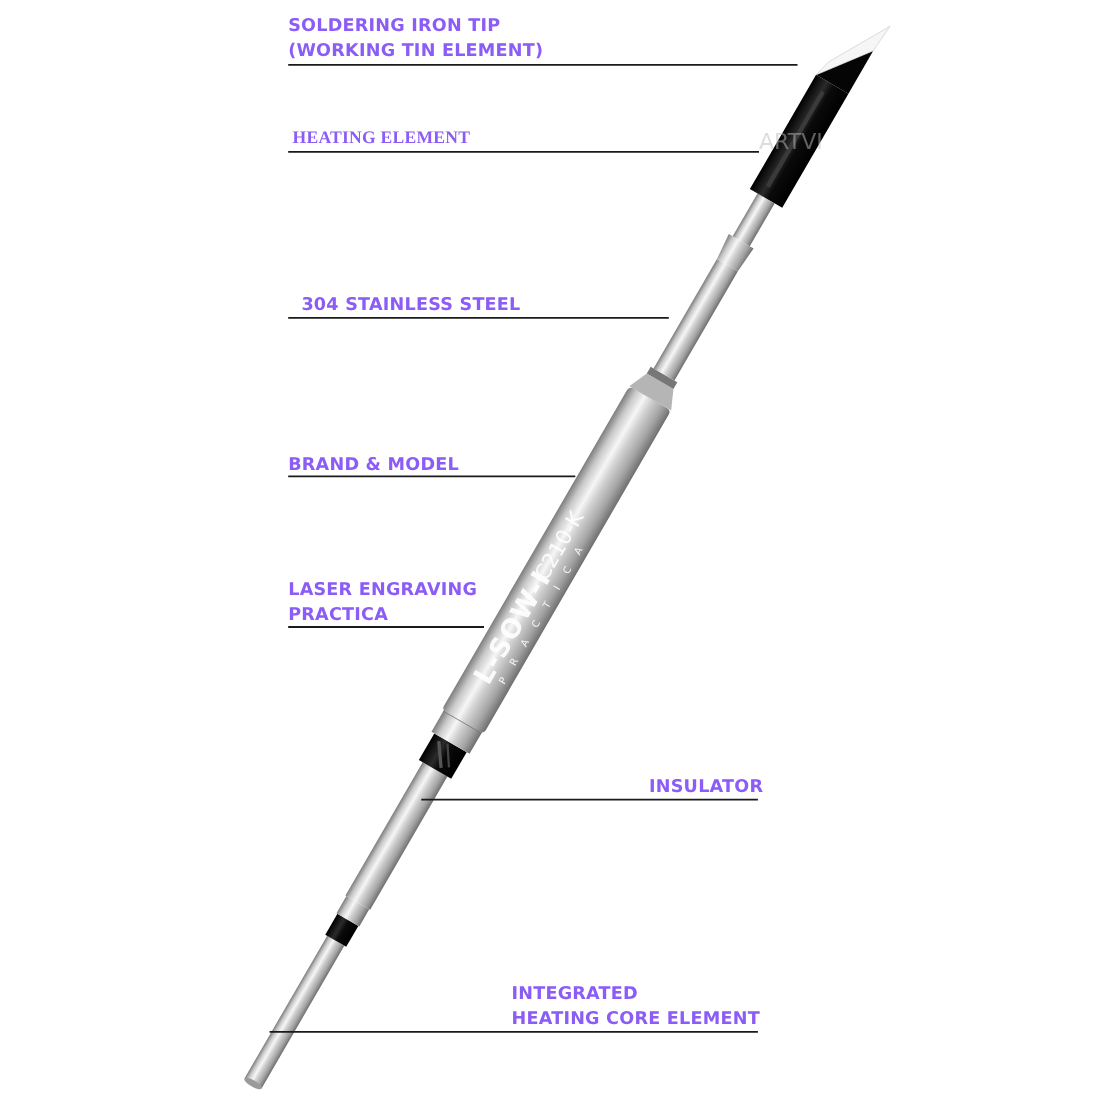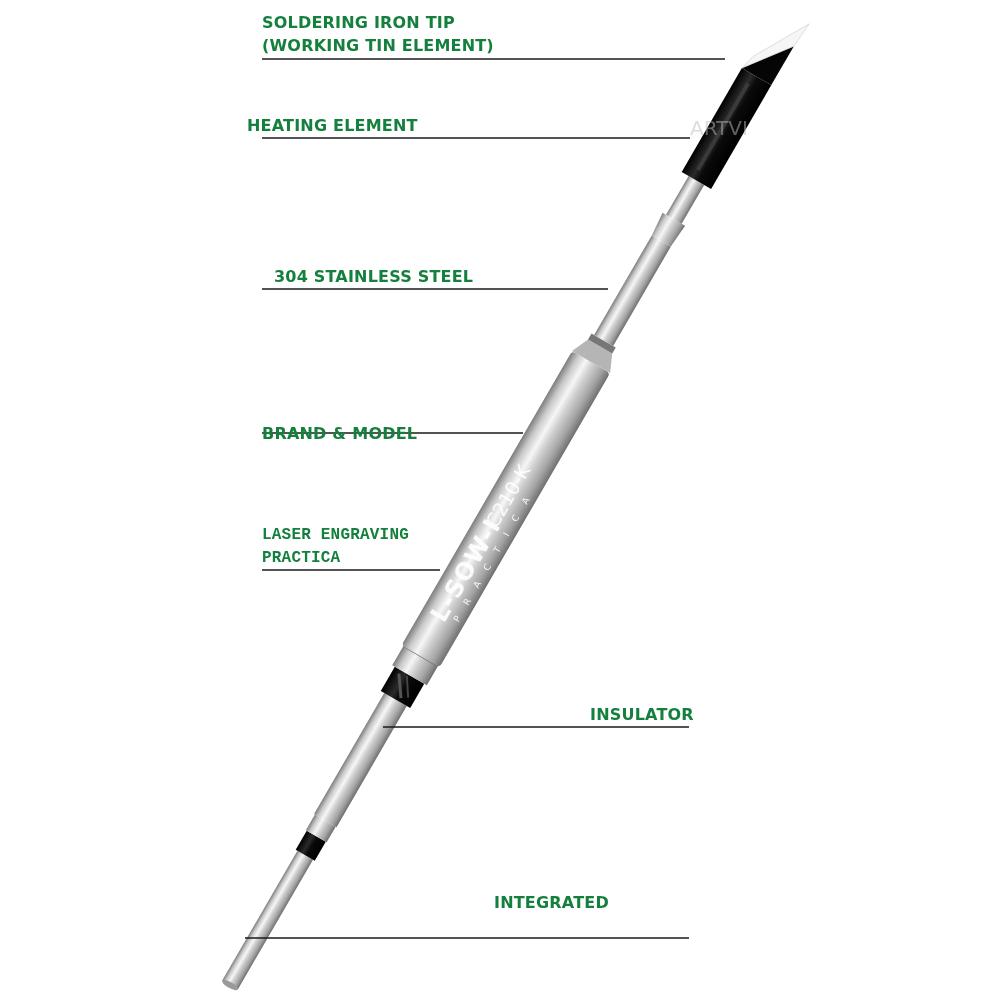--- a/index.html
+++ b/index.html
@@ -3,21 +3,21 @@
   <meta charset="utf-8">
   <style>
     html, body { margin: 0; padding: 0; background: #ffffff; }
     body { width: 1000px; height: 1000px; position: relative; overflow: hidden; font-family: "DejaVu Sans", "Liberation Sans", sans-serif; }
     .stage { position: absolute; left: 0; top: 0; width: 1000px; height: 1000px; }
     svg.art { position: absolute; left: 0; top: 0; width: 1000px; height: 1000px; }
     .label {
       position: absolute;
       font-size: 16px;
       line-height: 23px;
-      color: #15803d;
+      color: #8b5cf6;
       letter-spacing: 0.2px;
       white-space: nowrap;
       font-weight: 600;
     }
     .label .line { display: block; }
   </style>
 </head>
 <body>
 
 <div class="stage">
@@ -93,38 +93,39 @@
     </g>
 
     <text x="690" y="135" font-family="DejaVu Sans, sans-serif" font-size="20" fill="#bbbbbb" opacity="0.5">ARTVI</text>
   </svg>
 
   <div class="label" style="left:262px; top:11px;">
     <span class="line">SOLDERING IRON TIP</span>
     <span class="line">(WORKING TIN ELEMENT)</span>
   </div>
 
-  <div class="label" style="left:247px; top:114px;">
+  <div class="label" style="left:266px; top:114px;font-family:Liberation Serif, serif;">
     <span class="line">HEATING ELEMENT</span>
   </div>
 
   <div class="label" style="left:274px; top:265px;">
     <span class="line">304 STAINLESS STEEL</span>
   </div>
 
-  <div class="label" style="left:262px; top:422px;">
+  <div class="label" style="left:262px; top:410px;">
     <span class="line">BRAND &amp; MODEL</span>
   </div>
 
-  <div class="label" style="left:262px; top:524px;font-family:Liberation Mono, monospace;">
+  <div class="label" style="left:262px; top:524px;">
     <span class="line">LASER ENGRAVING</span>
     <span class="line">PRACTICA</span>
   </div>
 
   <div class="label" style="left:590px; top:703px;text-align:right;">
     <span class="line">INSULATOR</span>
   </div>
 
-  <div class="label" style="left:494px; top:891px;">
+  <div class="label" style="left:465px; top:891px;">
     <span class="line">INTEGRATED</span>
+    <span class="line">HEATING CORE ELEMENT</span>
   </div>
 
 </div>
 
 </body></html>

